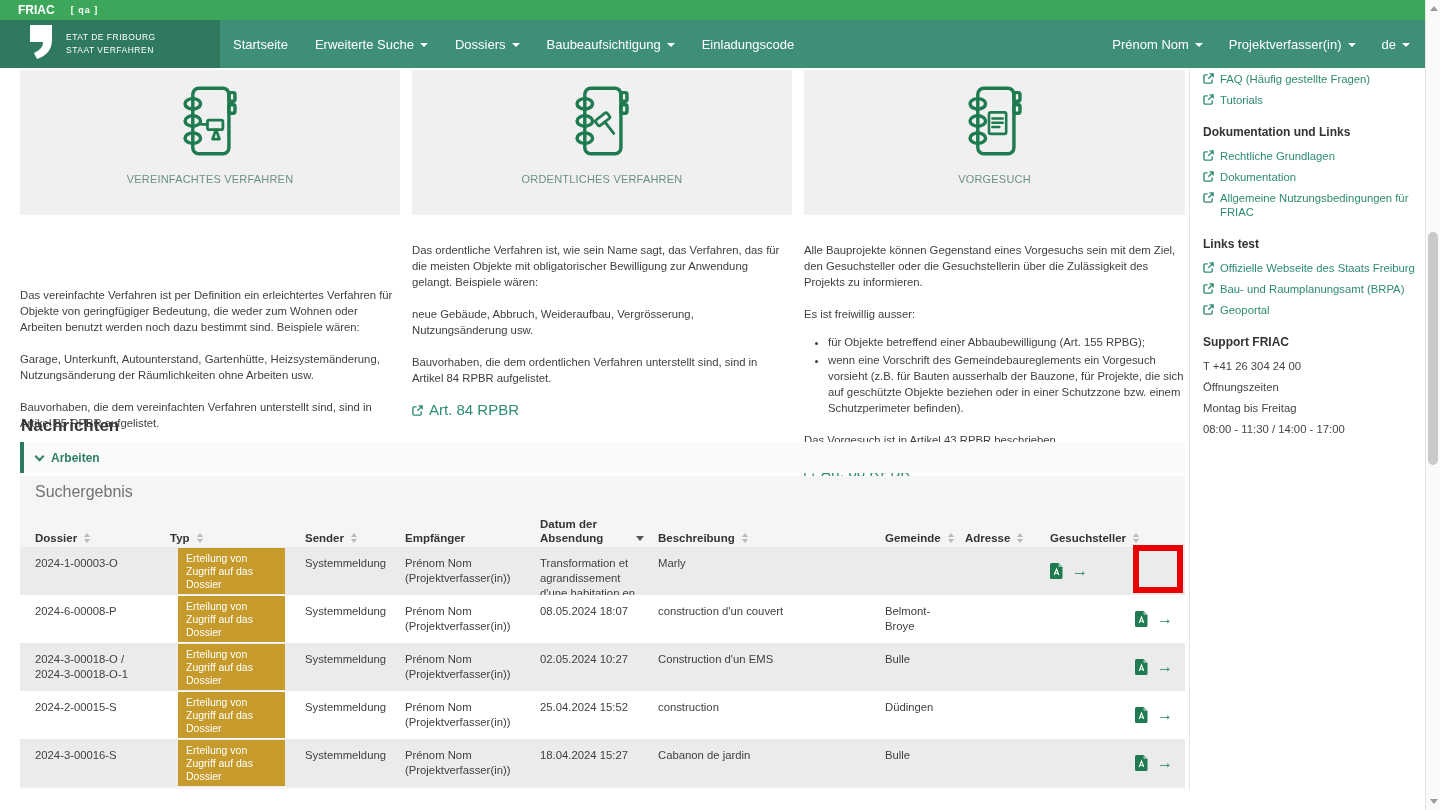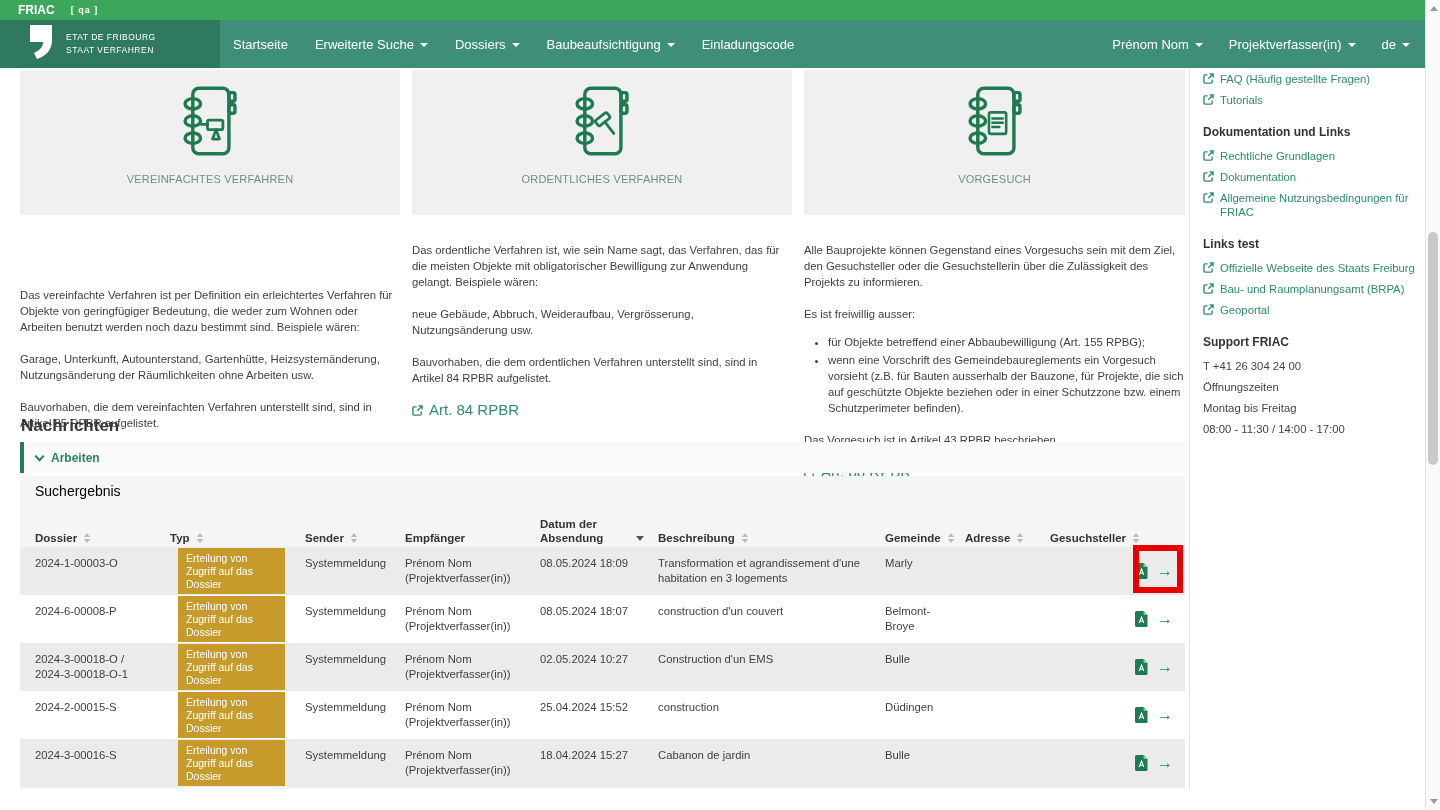--- a/index.html
+++ b/index.html
@@ -47,21 +47,21 @@
 
   
   .messages-title { position:absolute; left:21px; top:416px; font-size:17px; font-weight:600; color:#383838; }
   .filter-bar { position:absolute; left:20px; top:442px; width:1165px; height:31px; background:#FAFAFA;
     border-left:4px solid #2C7A5E; display:flex; align-items:center; padding-left:12px; gap:8px; cursor:pointer; }
   .filter-label { color:#2E7F63; font-weight:700; font-size:12px; }
   .chev-down { width:7px; height:7px; border-left:2px solid #2E7F63; border-bottom:2px solid #2E7F63;
     transform:rotate(-45deg); margin-top:-3px; }
 
   .results-panel { position:absolute; left:20px; top:476px; width:1165px; height:313px; background:#F5F5F5; padding-top:7px; }
-  .results-label { font-size:14px; color:#000000; padding-left:15px; height:16px; }
+  .results-label { font-size:16px; color:#737373; padding-left:15px; height:16px; }
 
   .grid-row { display:grid; grid-template-columns:135px 135px 100px 135px 118px 227px 80px 85px 85px 50px;
     padding-left:15px; width:1165px; }
   .thead { margin-top:6px; height:42px; align-items:end; }
   .th { font-size:11.5px; font-weight:700; color:#333; display:flex; align-items:flex-end; gap:7px;
     padding:0 14px 2px 0; line-height:14px; }
   .sort { display:flex; flex-direction:column; gap:2px; margin-bottom:2px; cursor:pointer; }
   .sort i { display:block; width:0; height:0; border-left:3.5px solid transparent; border-right:3.5px solid transparent; }
   .sort .up { border-bottom:4px solid #B9B9B9; }
   .sort .dn { border-top:4px solid #B9B9B9; }
@@ -398,21 +398,20 @@
     <div class="th"></div>
   </div>
 
   <div class="grid-row trow gray">
     <div class="td">2024-1-00003-O</div>
     <div class="td td-badge">
         <span class="badge">Erteilung von Zugriff auf das Dossier</span>
       </div>
     <div class="td">Systemmeldung</div>
     <div class="td"><span>Prénom Nom</span><br><span>(Projektverfasser(in))</span></div>
-    <div class="td">08.05.2024 18:09</div>
     <div class="td">Transformation et agrandissement d'une habitation en 3 logements</div>
     <div class="td">Marly</div>
     <div class="td"></div>
     <div class="td"></div>
     <div class="td td-actions">
       <span class="pdf-btn">
           <svg width="13" height="16" viewBox="0 0 13 16">
             <path d="M1.5 0h7l4 4v10.5A1.5 1.5 0 0 1 11 16H1.5A1.5 1.5 0 0 1 0 14.5v-13A1.5 1.5 0 0 1 1.5 0z" fill="#1E7B4F"></path>
             <path d="M8.5 0l4 4H8.5z" fill="#8FC3A8"></path>
             <path d="M4.2 12l2.3-6 2.3 6M5 10.2h3" stroke="#fff" stroke-width="1.1" fill="none"></path>

